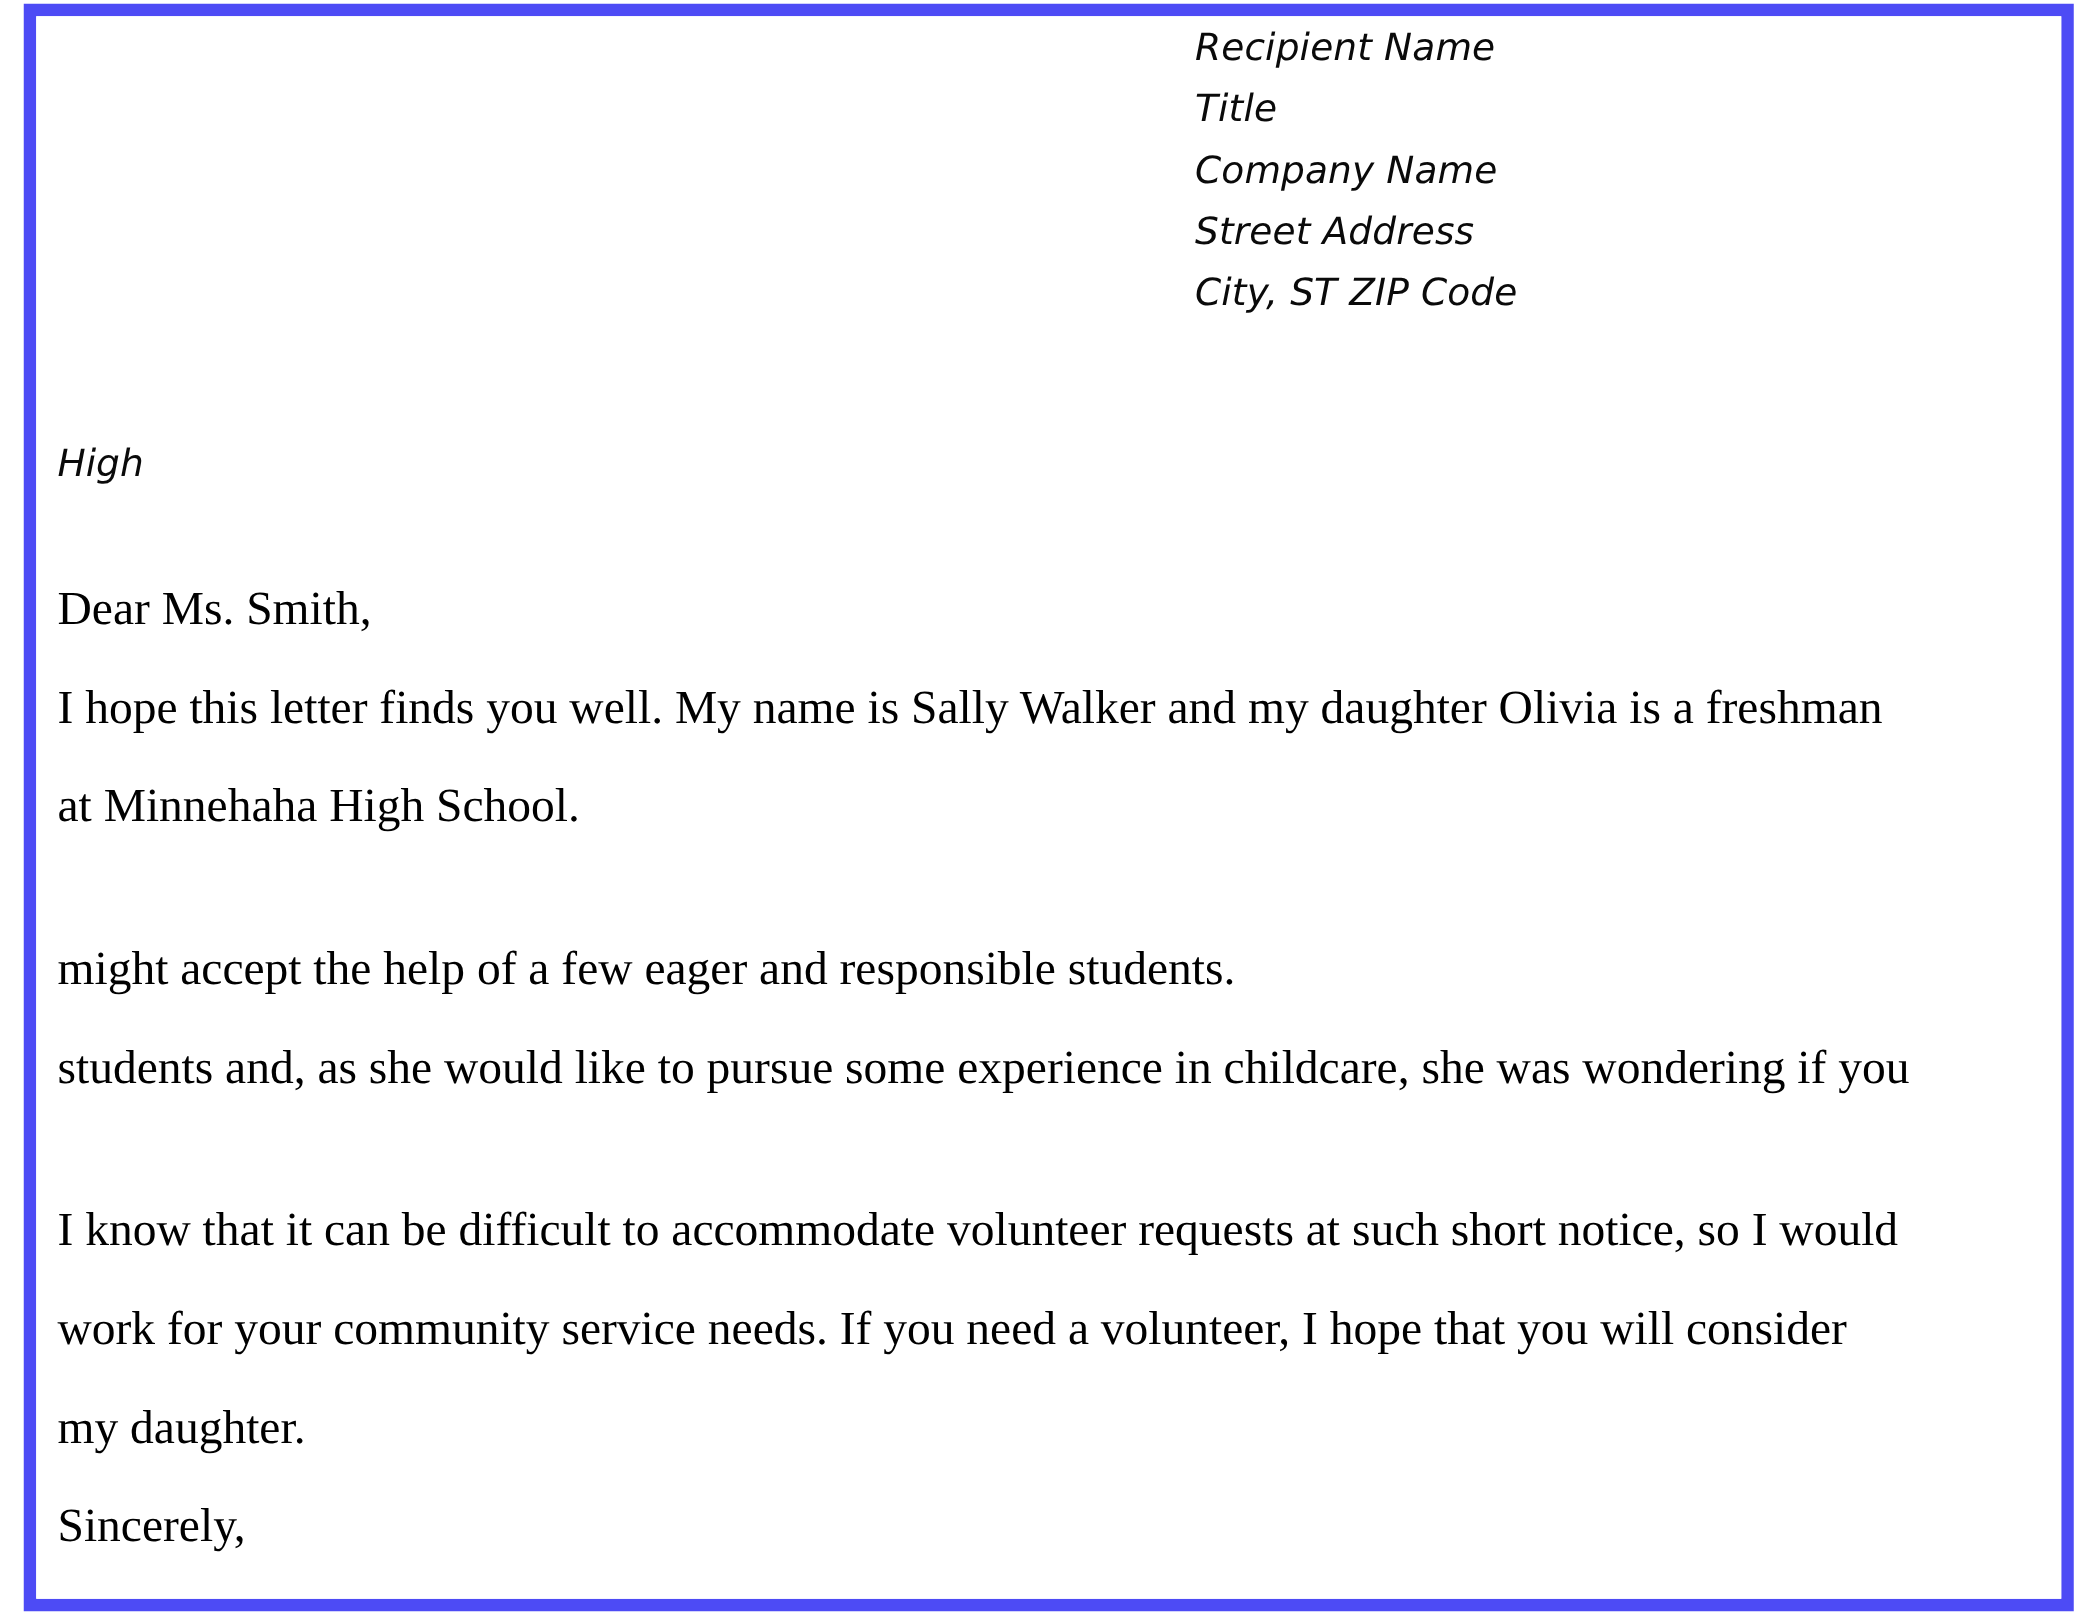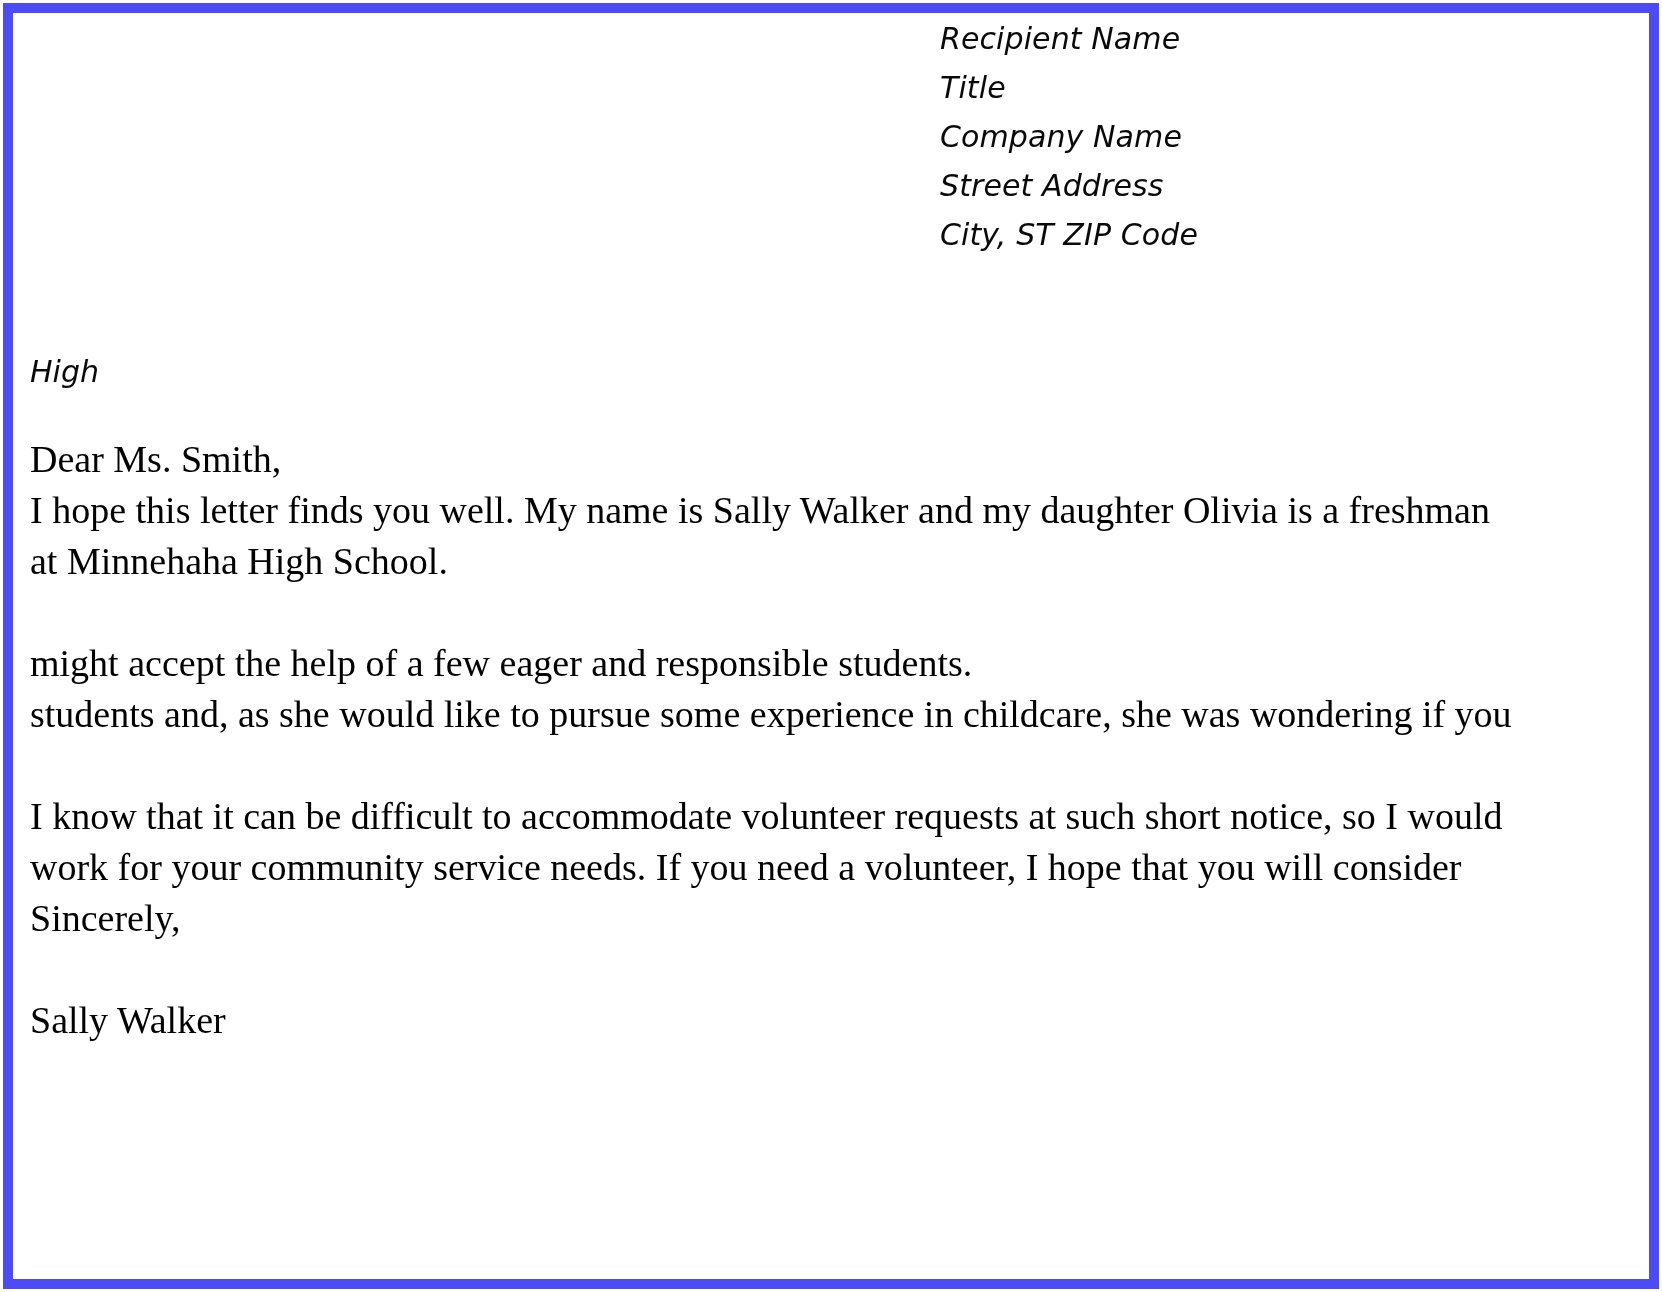--- a/index.html
+++ b/index.html
@@ -6,21 +6,21 @@
     margin: 0;
     padding: 0;
     background: #ffffff;
   }
   #page {
     position: relative;
     width: 1662px;
     height: 1292px;
     background: #ffffff;
     box-sizing: border-box;
-    padding: 3px 3px 3px 3px;
+    padding: 3px 3px 3px 19px;
     overflow: hidden;
   }
   #letter-frame {
     position: relative;
     width: 100%;
     height: 100%;
     box-sizing: border-box;
     border: 10px solid #4d4bf5;
     background: #ffffff;
   }
@@ -71,20 +71,21 @@
     font-family: "Liberation Serif", "DejaVu Serif", serif;
     font-size: 38px;
     line-height: 51px;
     color: #000000;
     text-align: left;
   }
   .body-line {
     display: block;
     white-space: nowrap;
     font-family: "Liberation Serif", "DejaVu Serif", serif;
+    margin-top: 28px;
   }
   .body-blank {
     display: block;
     height: 51px;
   }
 </style>
 </head>
 <body>
 
 <div id="page">
@@ -108,20 +109,21 @@
 
         <span class="body-blank"></span>
 
         <span class="body-line">might accept the help of a few eager and responsible students.</span>
         <span class="body-line">students and, as she would like to pursue some experience in childcare, she was wondering if you</span>
 
         <span class="body-blank"></span>
 
         <span class="body-line">I know that it can be difficult to accommodate volunteer requests at such short notice, so I would</span>
         <span class="body-line">work for your community service needs. If you need a volunteer, I hope that you will consider</span>
+        <span class="body-line">my daughter.</span>
 
         <span class="body-line">Sincerely,</span>
 
         <span class="body-blank"></span>
 
         <span class="body-line">Sally Walker</span>
       </div>
 
     </div>
   </div>

